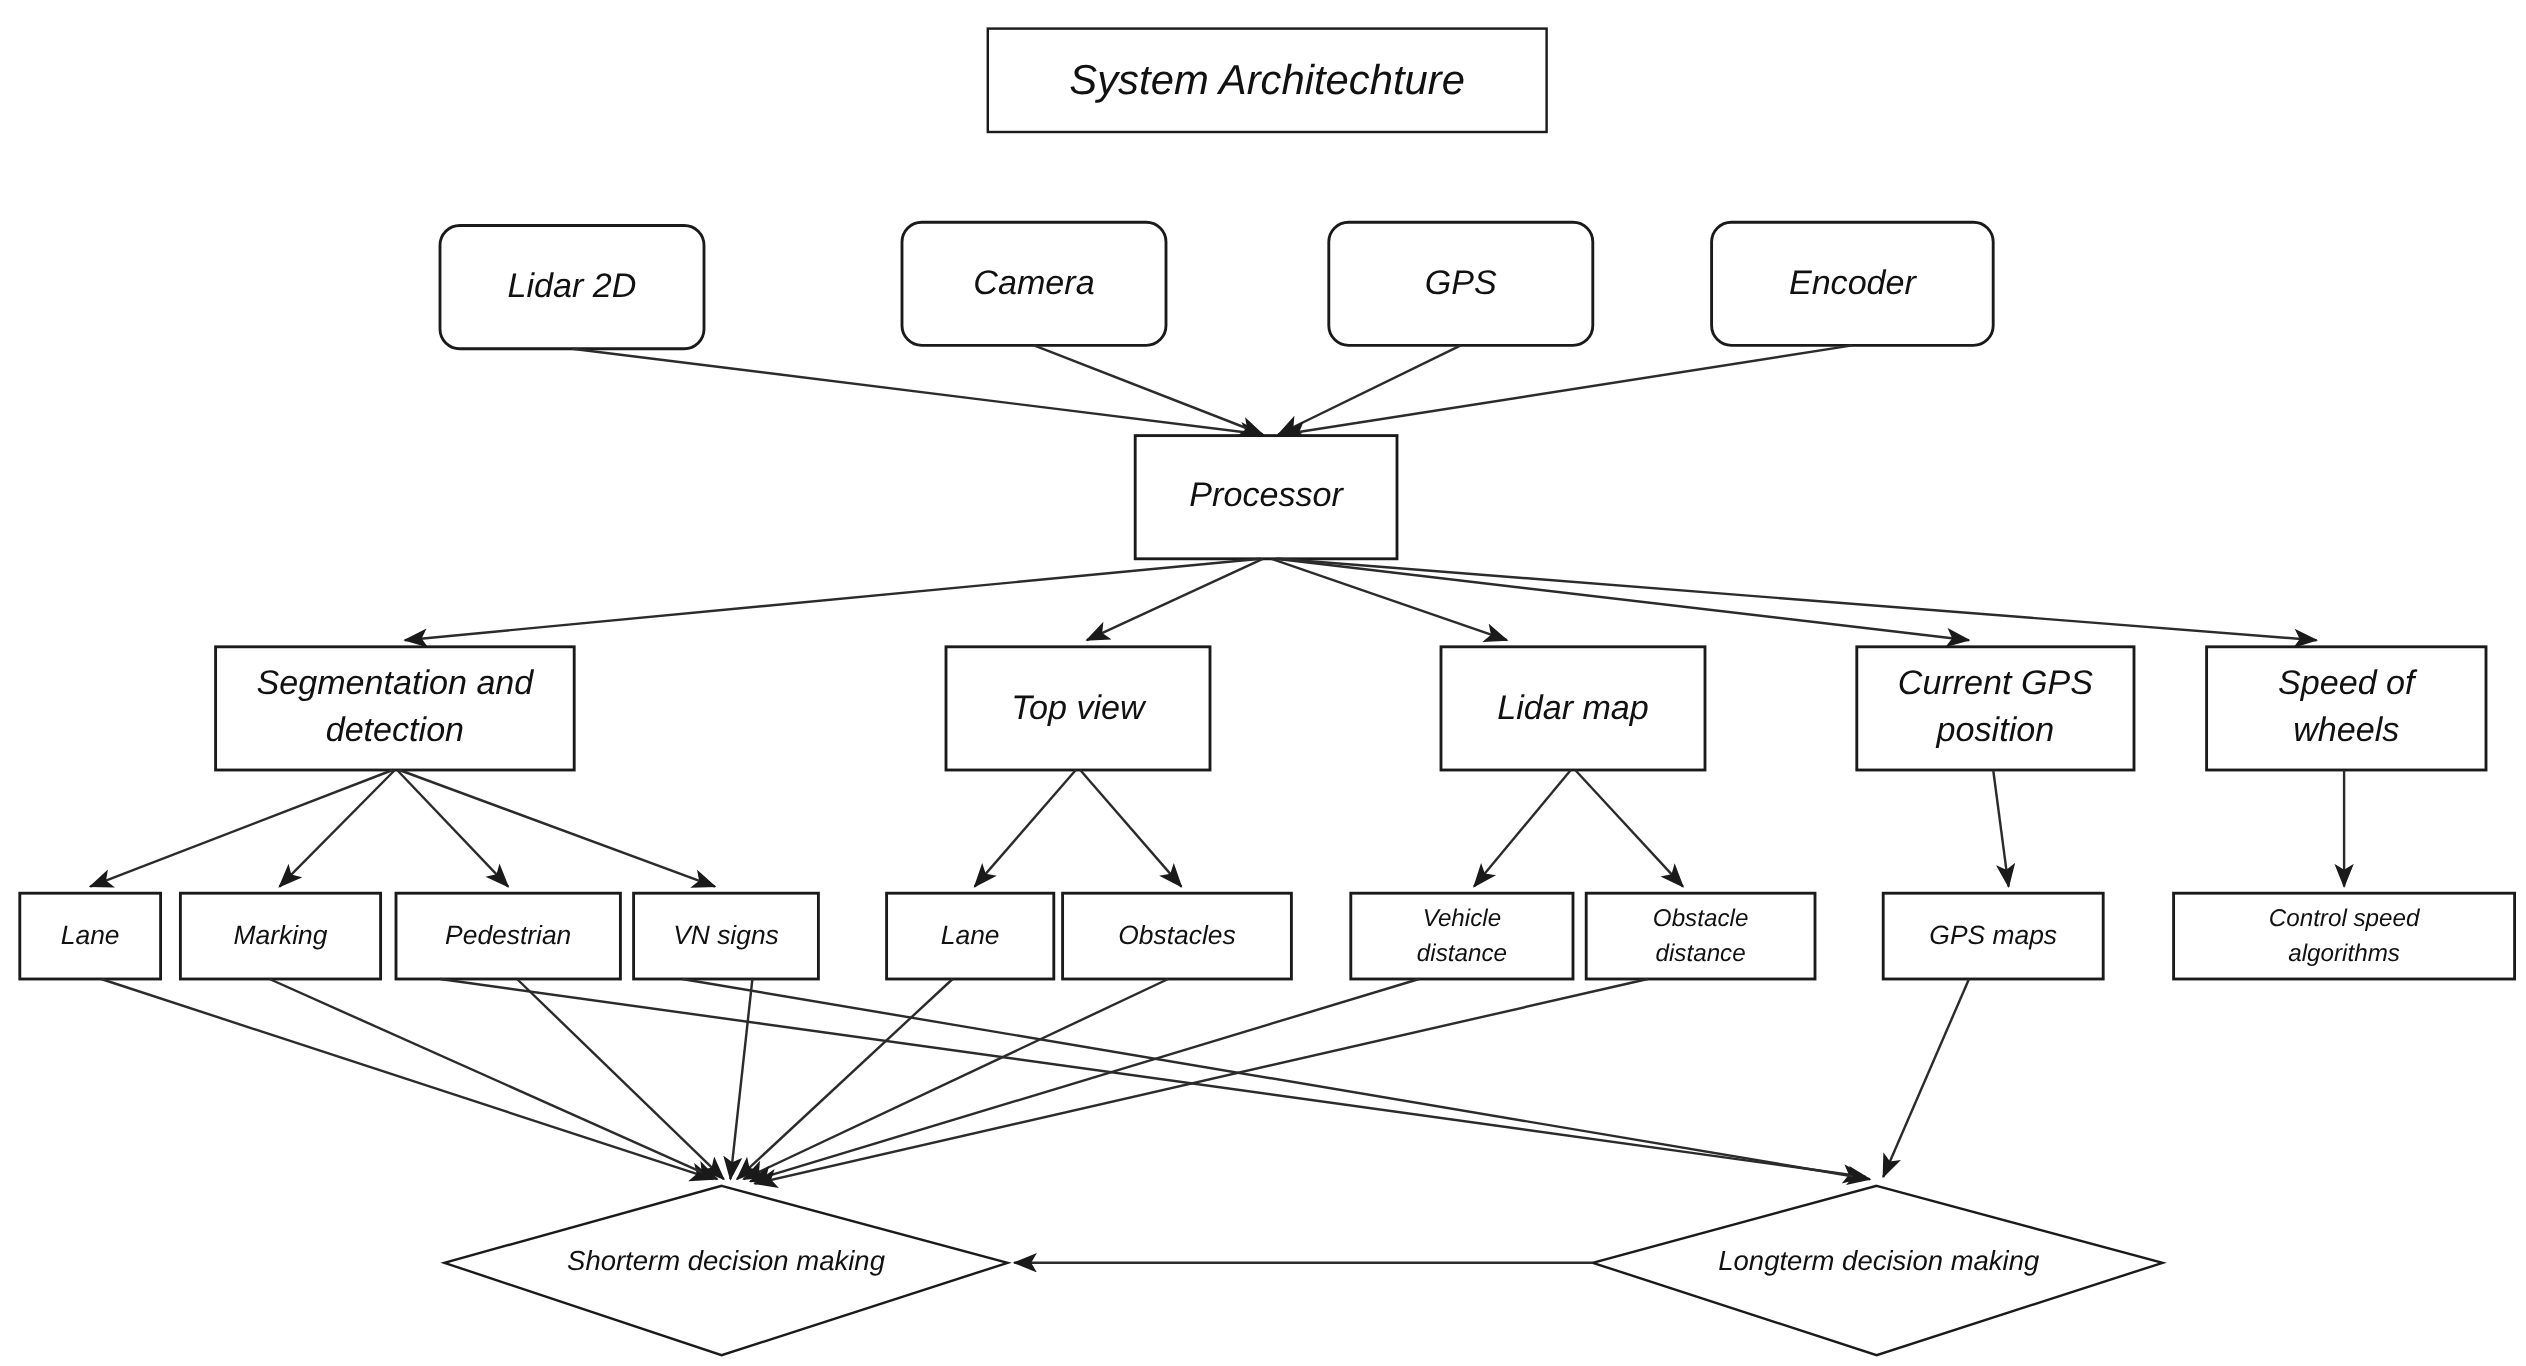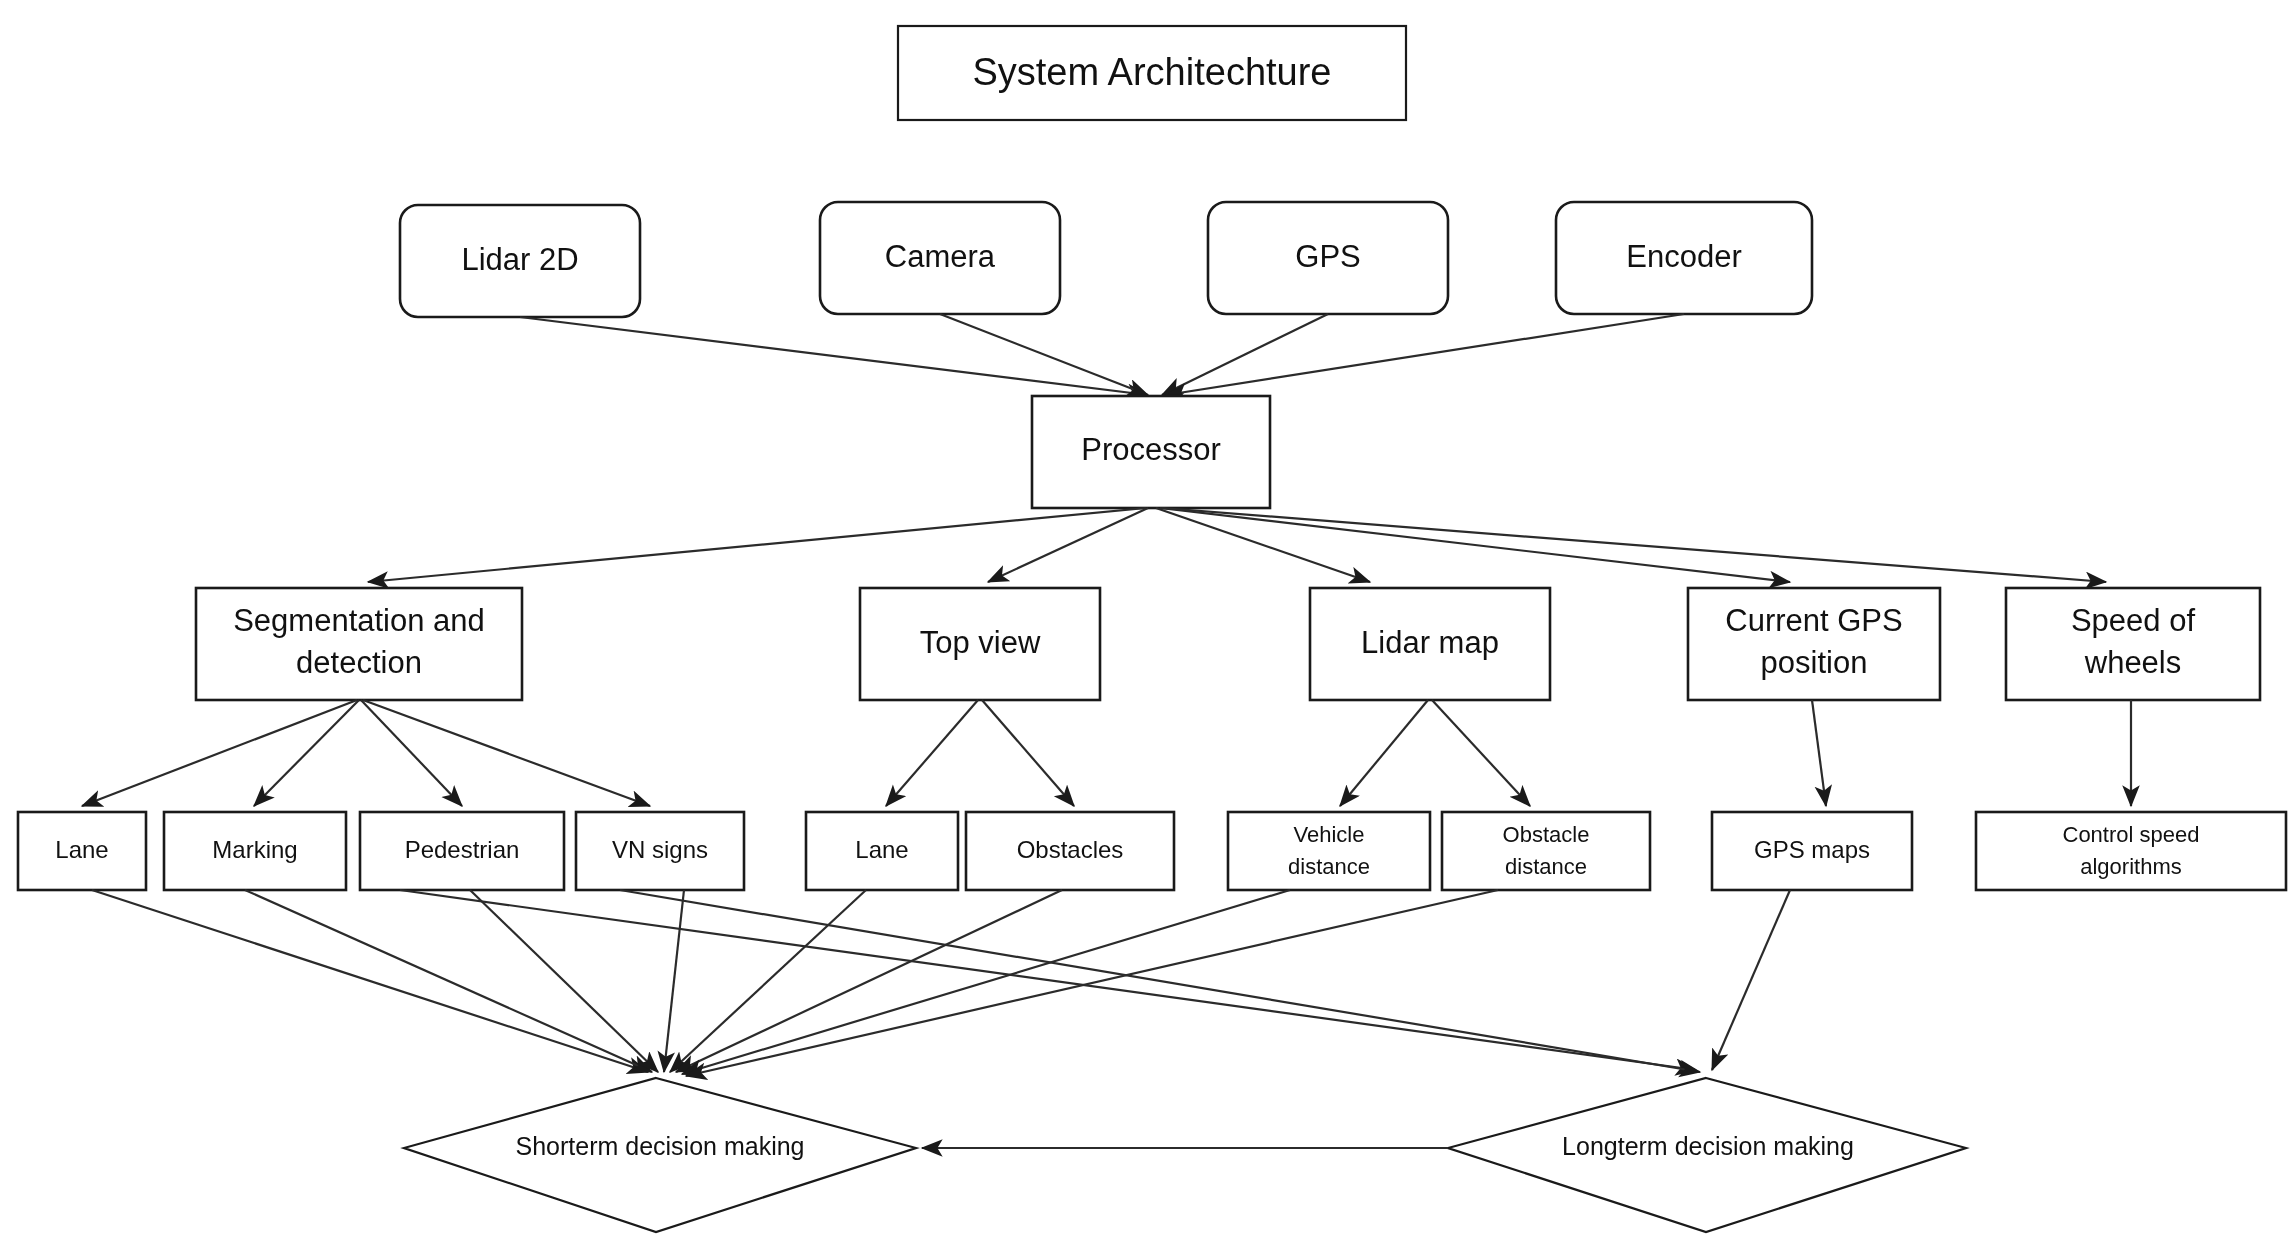--- a/index.html
+++ b/index.html
@@ -10,20 +10,21 @@
   body {
     width: 2296px;
     height: 1242px;
     font-family: "Liberation Sans", sans-serif;
     overflow: hidden;
   }
   #diagram-root {
     position: relative;
     width: 2096px;
     height: 1242px;
+    font-style: italic;
   }
   svg#arch-svg {
     position: absolute;
     top: 0;
     left: 0;
     width: 2296px;
     height: 1242px;
     display: block;
   }
   .node-box {

